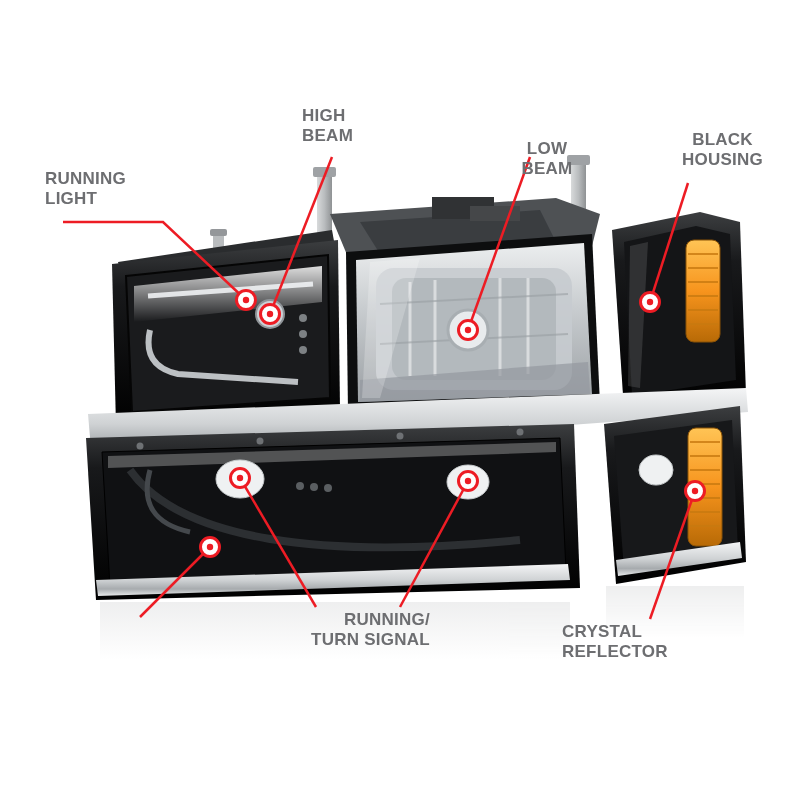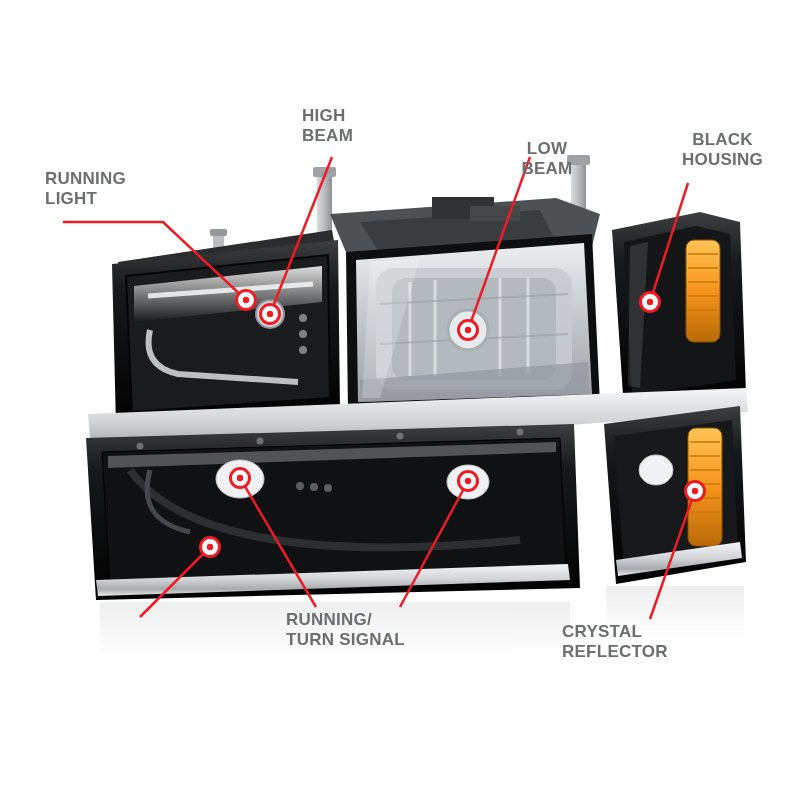--- a/index.html
+++ b/index.html
@@ -11,21 +11,21 @@
        font-family:"Liberation Sans",sans-serif;}
   .canvas{position:relative;width:800px;height:800px;background:#ffffff;}
   .art,.overlay{position:absolute;left:0;top:0;width:800px;height:800px;}
   .label{position:absolute;font-weight:700;font-size:17px;line-height:1.18;
          color:var(--label-gray);white-space:pre-line;letter-spacing:.25px;}
   #label-running-light{left:45px;top:169px;}
   #label-high-beam{left:302px;top:106px;width:88px;text-align:left;}
   #label-low-beam{left:503px;top:103px;width:88px;text-align:center;margin-top:36px;}
   #label-black-housing{left:650px;top:130px;width:145px;text-align:center;}
   #label-crystal-clear-lens{left:66px;top:620px;width:122px;text-align:center;}
-  #label-running-turn-signal{left:286px;top:610px;width:144px;text-align:left;}
+  #label-running-turn-signal{left:286px;top:610px;width:144px;text-align:right;}
   #label-safety-reflector{left:562px;top:622px;}
   .callout-line{stroke:var(--callout-red);stroke-width:2.5;fill:none;}
   .marker-outer{fill:#ffffff;stroke:var(--callout-red);stroke-width:3;}
   .marker-dot{fill:var(--callout-red);}
 </style>
 </head>
 <body>
 
 <div class="canvas">
 

